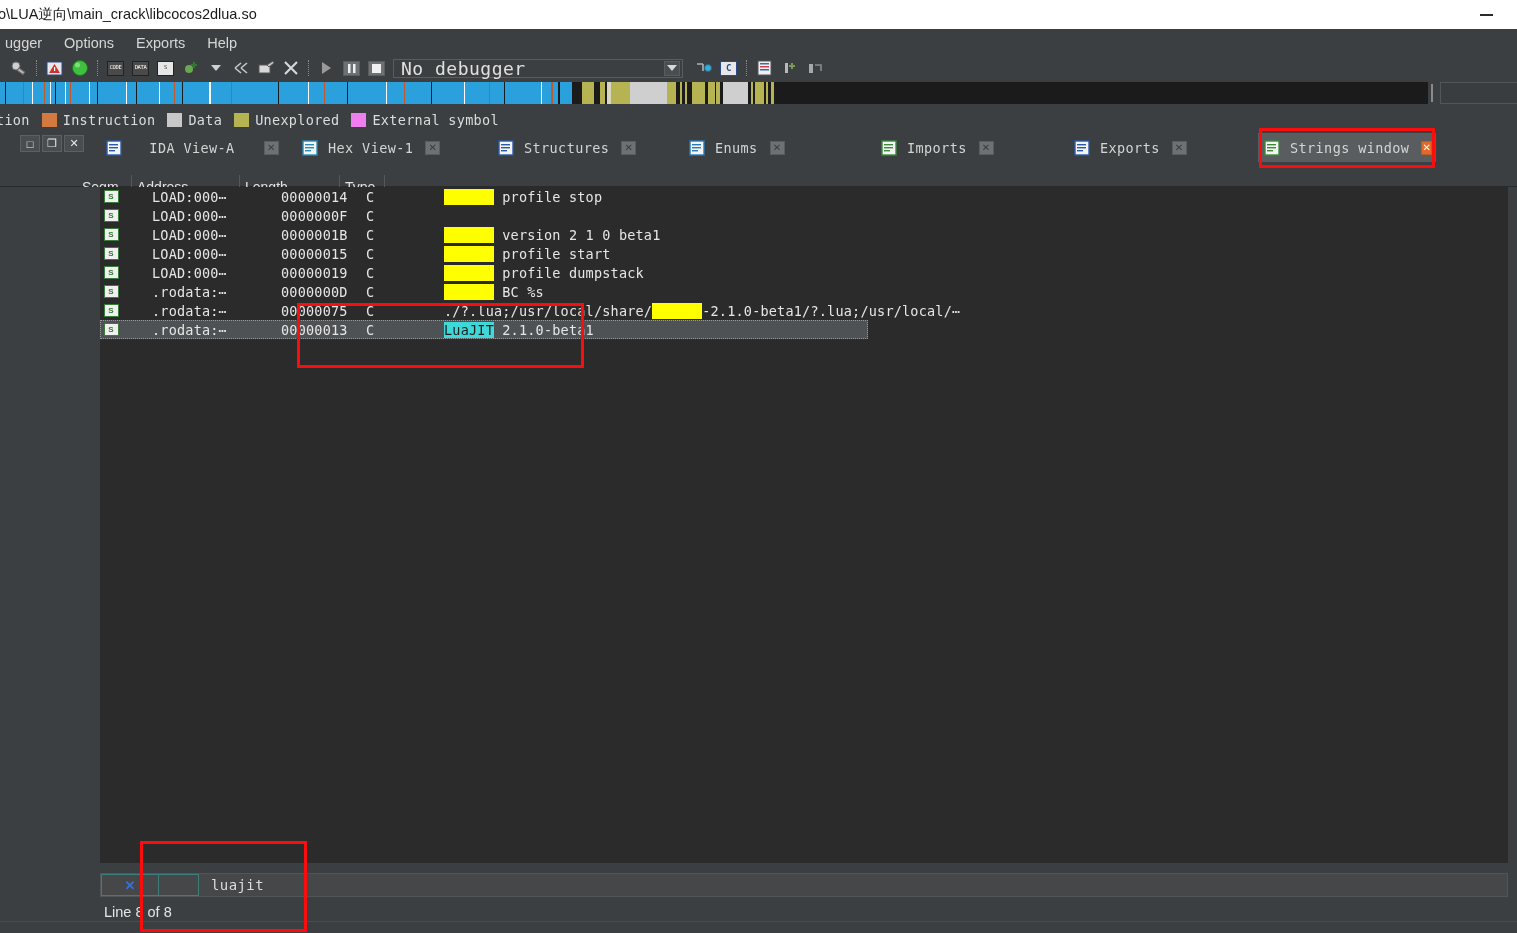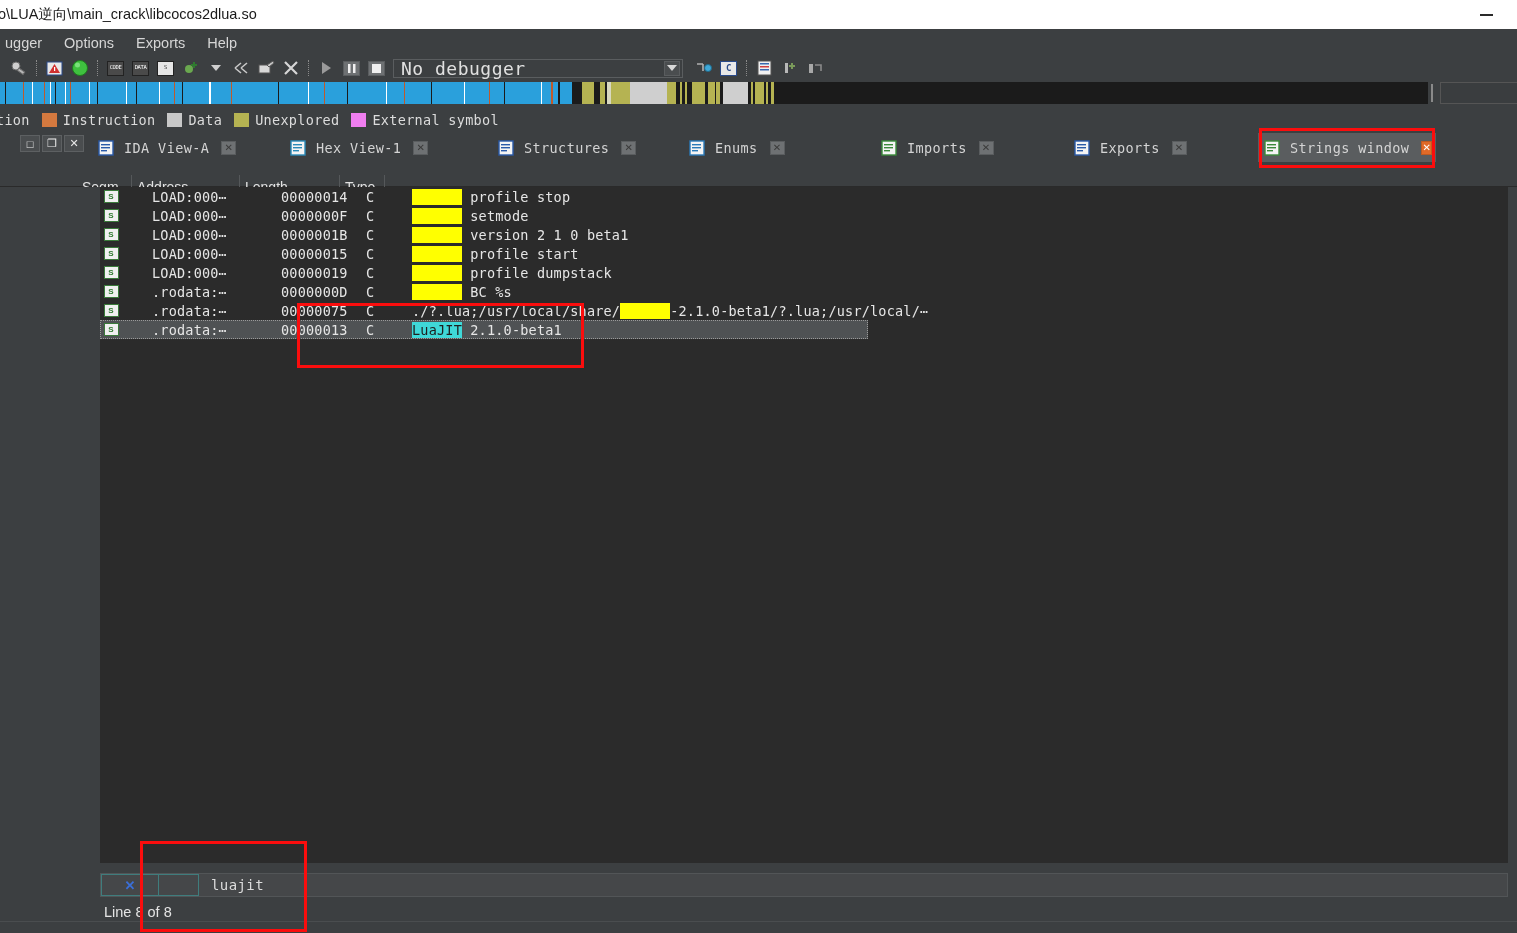--- a/index.html
+++ b/index.html
@@ -155,21 +155,21 @@
          display:flex; align-items:center;
          font-size:13.5px; color:#e6e6e6;
          font-family:"DejaVu Sans Mono","Liberation Mono",monospace;
          letter-spacing:.2px; }
   .row.selected { background:#4f5254; outline:1px dotted #9a9a9a; outline-offset:-1px;
                   width: 768px; }
   .cell-ico { width:22px; display:flex; align-items:center; justify-content:center; flex:none;}
   .cell-seg { width:86px; flex:none; padding-left:3px;margin-left:27px; }
   .cell-addr{ width:85px; flex:none; }
   .cell-len { width:46px; flex:none; }
-  .cell-str { flex:1 1 auto; white-space:nowrap; overflow:hidden; }
+  .cell-str { flex:1 1 auto; white-space:nowrap; overflow:hidden;margin-left:32px; }
   .hl-yellow { background:#ffff00; color:#ffff00; }
   .hl-cyan { background:#3fd8d8; color:#1e1e1e; }
   .sico { width:15px;height:13px;background:#f0f0f0;border:1px solid #3a7a3a;
           display:flex;align-items:center;justify-content:center;
           font-size:8px;color:#2f7a2f;font-weight:bold;font-family:"Liberation Sans",sans-serif;}
 
   
   .bottom {
     position:absolute; left:0; top:863px; width:1517px; height:70px;
     background:#3c3f41;
@@ -450,31 +450,31 @@
   <span class="lbl">External symbol</span>
 </div>
 
 <div class="tabbar">
   <div class="mdi-btns">
     <div class="mdi-btn">□</div>
     <div class="mdi-btn">❐</div>
     <div class="mdi-btn">✕</div>
   </div>
   <div id="tabs-host">
-      <div class="tab" style="left: 92px; width: 185px;">
+      <div class="tab" style="left: 100px; width: 185px; justify-content: space-between;">
         <span class="tabico"><svg width="16" height="16" viewBox="0 0 16 16">
             <rect x="1" y="1" width="14" height="14" fill="#f4f4f4" stroke="#2a5aa8" stroke-width="1.4"></rect>
             <rect x="3" y="4" width="9" height="1.4" fill="#2a5aa8"></rect>
             <rect x="3" y="7" width="9" height="1.4" fill="#2a5aa8"></rect>
             <rect x="3" y="10" width="6" height="1.4" fill="#2a5aa8"></rect>
           </svg></span>
         <span class="tablabel">IDA View-A</span>
         <span class="tabclose">✕</span>
       </div>
-      <div class="tab" style="left: 284px; width: 182px;">
+      <div class="tab" style="left: 296px; width: 182px;">
         <span class="tabico"><svg width="16" height="16" viewBox="0 0 16 16">
             <rect x="1" y="1" width="14" height="14" fill="#f4f4f4" stroke="#2a8ab8" stroke-width="1.4"></rect>
             <rect x="3" y="4" width="9" height="1.4" fill="#2a8ab8"></rect>
             <rect x="3" y="7" width="9" height="1.4" fill="#2a8ab8"></rect>
             <rect x="3" y="10" width="6" height="1.4" fill="#2a8ab8"></rect>
           </svg></span>
         <span class="tablabel">Hex View-1</span>
         <span class="tabclose">✕</span>
       </div>
       <div class="tab" style="left: 492px; width: 175px;">
@@ -552,21 +552,20 @@
         <span class="cell-str"><span class="hl-yellow">LuaJIT</span><span>_profile_stop</span></span>
       </div>
       <div class="row" style="top: 19px;">
         <span class="cell-ico">
           <span class="sico">S</span>
         </span>
         <span class="cell-seg">LOAD:000⋯</span>
         <span class="cell-len"></span>
         <span class="cell-addr">0000000F</span>
         <span class="cell-len">C</span>
-        <span class="cell-str"><span class="hl-yellow">LuaJIT</span><span>_setmode</span></span>
       </div>
       <div class="row" style="top: 38px;">
         <span class="cell-ico">
           <span class="sico">S</span>
         </span>
         <span class="cell-seg">LOAD:000⋯</span>
         <span class="cell-len"></span>
         <span class="cell-addr">0000001B</span>
         <span class="cell-len">C</span>
         <span class="cell-str"><span class="hl-yellow">LuaJIT</span><span>_version_2_1_0_beta1</span></span>

